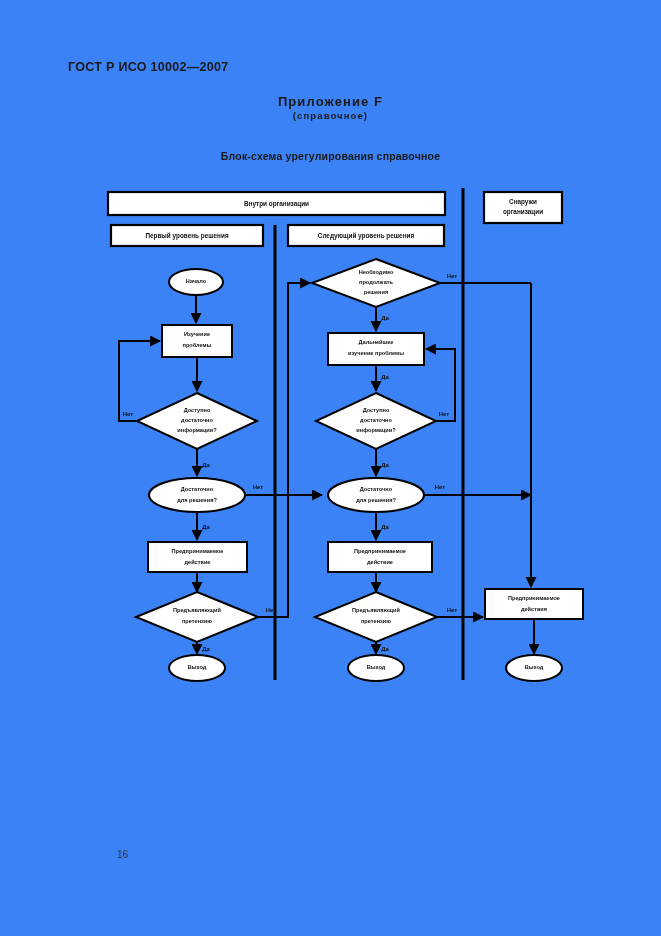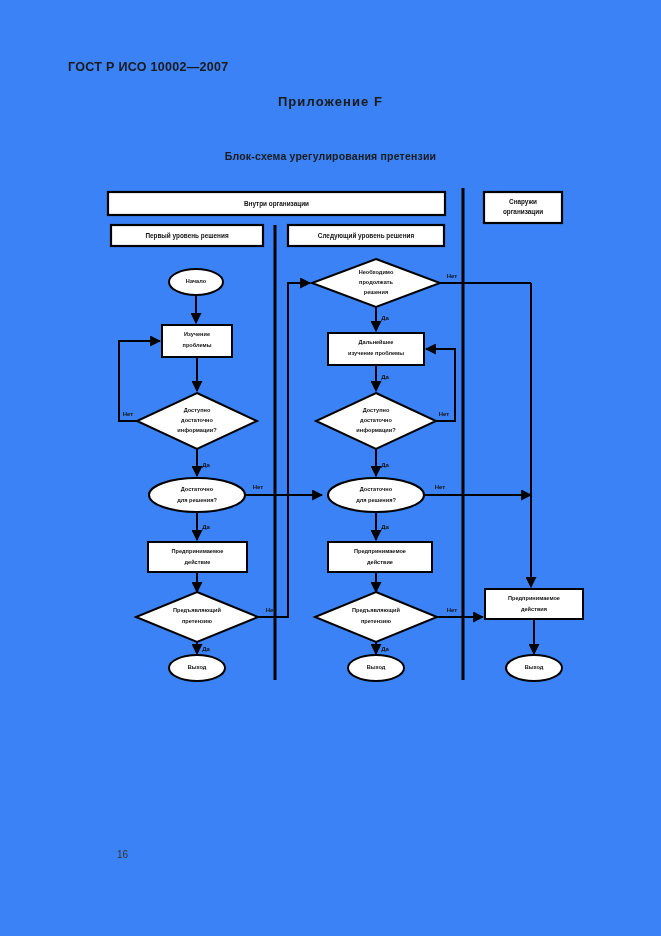--- a/index.html
+++ b/index.html
@@ -109,22 +109,23 @@
   }
 </style>
 </head>
 <body>
 
 <div class="page">
 
   <div class="std-header">ГОСТ Р ИСО 10002—2007</div>
 
   <div class="annex-line1">Приложение F</div>
-
-  <div class="fig-title">Блок-схема урегулирования претензии</div>
+  <div class="annex-line2">(справочное)</div>
+
+  <div class="fig-title">Блок-схема урегулирования справочное</div>
 
   <svg id="chart" viewBox="0 0 661 936" xmlns="http://www.w3.org/2000/svg">
     <defs>
       <marker id="arw" viewBox="0 0 10 10" refX="9" refY="5" markerWidth="5.5" markerHeight="5.5" orient="auto-start-reverse">
         <path d="M 0 0 L 10 5 L 0 10 z" fill="#000"></path>
       </marker>
     </defs>
 
     <g>
       <rect class="hdrbox" x="108" y="192" width="337" height="23"></rect>

